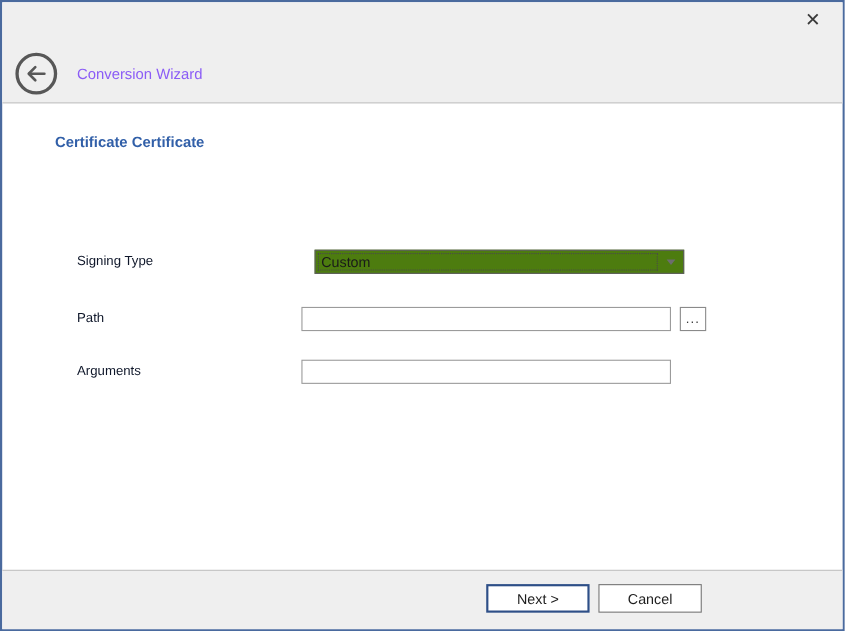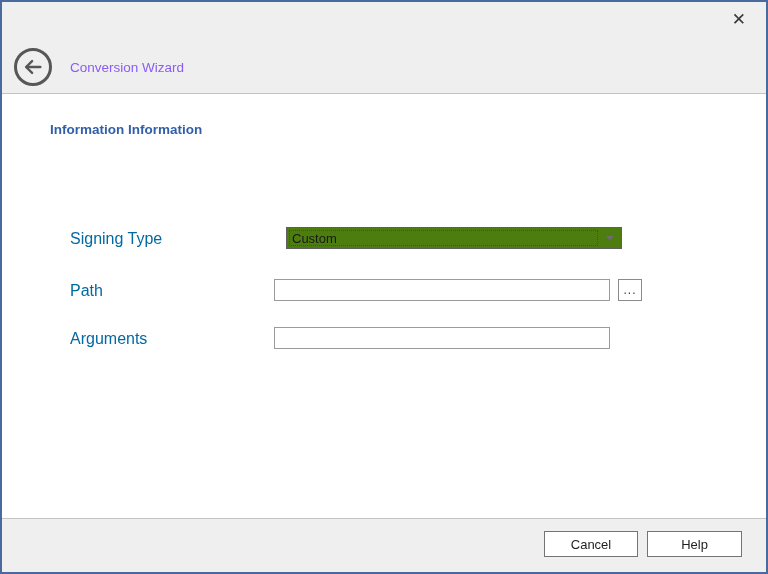--- a/index.html
+++ b/index.html
@@ -38,21 +38,21 @@
   .page-heading {
     position:absolute; left:48px; top:120px;
     font-size:13.5px; font-weight:bold; color:#315fa8;
   }
   .page-desc {
     position:absolute; left:68px; top:176px;
     font-size:13.5px; color:#3a3a3a;
   }
   .field-label {
     position:absolute; left:68px;
-    font-size:16px; color:#0369a1;
+    font-size:12px; color:#0f172a;
   }
   .lbl-signing { top:228px; }
   .lbl-path { top:280px; }
   .lbl-args { top:328px; }
 
   
   .combo {
     position:absolute; left:272px; top:225px; width:336px; height:22px;
     background:#4d7c0f; border:1px solid #5f5f5f; cursor:pointer;margin-left:12px;
   }
@@ -115,34 +115,34 @@
       <span>
         <svg width="22" height="22" viewBox="0 0 24 24" fill="none" stroke="#575757" stroke-width="2.6" stroke-linecap="round" stroke-linejoin="round">
           <path d="M20 12 H5"></path>
           <path d="M11 5.5 L4.5 12 L11 18.5"></path>
         </svg>
       </span>
     </button>
     <div class="header-title">Conversion Wizard</div>
   </div>
 
-  <div class="page-heading">Information Information</div>
+  <div class="page-heading">Certificate Certificate</div>
 
   <div class="field-label lbl-signing">Signing Type</div>
   <div class="combo">
     <span class="combo-value">Custom</span>
     <span class="combo-focus"></span>
     <span class="combo-arrow"></span>
   </div>
 
   <div class="field-label lbl-path">Path</div>
   <input class="text-input inp-path" type="text" value="" style="">
   <button class="browse-btn">...</button>
 
   <div class="field-label lbl-args">Arguments</div>
   <input class="text-input inp-args" type="text" value="" style="">
 
   <div class="footer">
+    <button class="btn btn-next">Next &gt;</button>
     <button class="btn btn-cancel">Cancel</button>
-    <button class="btn btn-help">Help</button>
   </div>
 
 </div>
 
 </body></html>

